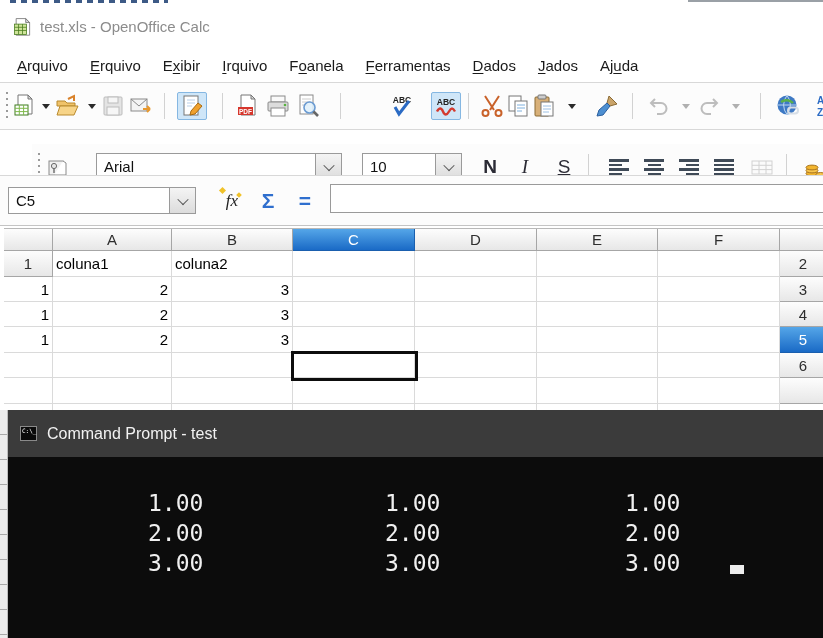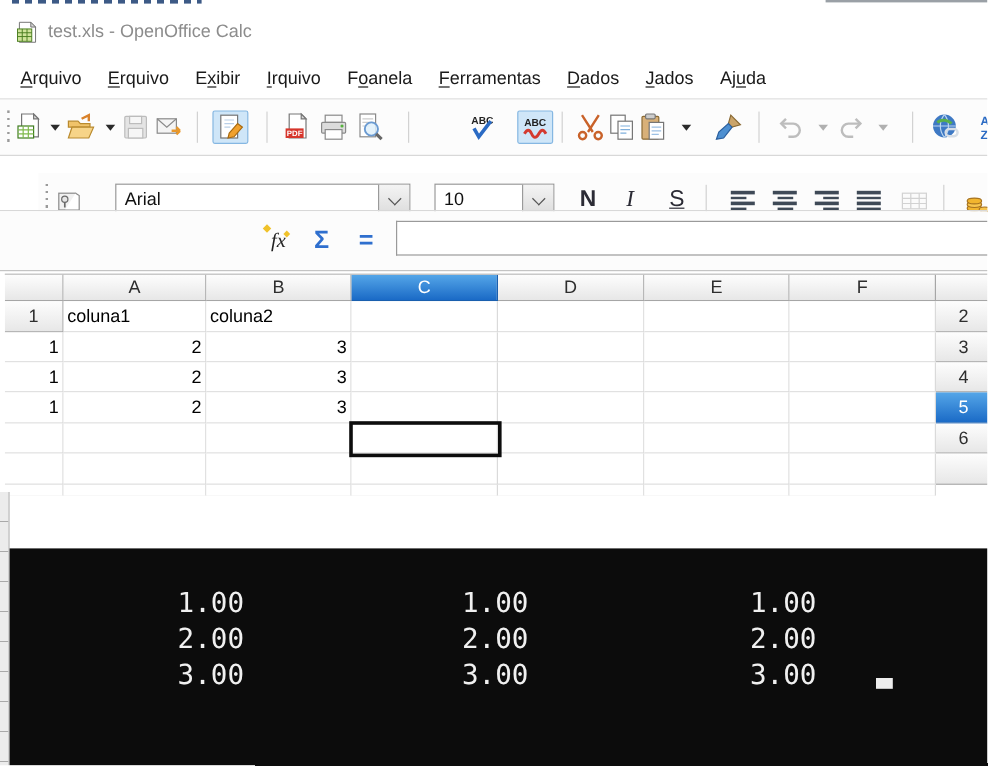--- a/index.html
+++ b/index.html
@@ -357,20 +357,26 @@
             <ellipse cx="17.5" cy="19.5" rx="4.5" ry="2" fill="#f7c54e"></ellipse>
           </g>
         </svg>
     </div>
 
     <div class="fmt-letter" style="left:806px;font-weight:bold;color:#333">%</div>
   </div>
   <div class="hline" style="top:175px"></div>
 
   <div id="fbar" class="toolbar">
+    <div class="combo" style="left:8px;width:188px;top:11px">
+      <span class="val">C5</span>
+      <span class="dd">
+          <span class="chev"></span>
+        </span>
+    </div>
     <div class="tbtn" style="left:218px;top:11px">
       <span class="fx-lbl">fx</span>
       <span class="spark" style="left:2px;top:1px"></span>
       <span class="spark" style="left:19px;top:6px;width:4px;height:4px"></span>
     </div>
     <div class="tbtn" style="left:254px;top:11px">
       <span class="sum-lbl">Σ</span>
     </div>
     <div class="tbtn" style="left:291px;top:11px">
       <span class="eq-lbl">=</span>
@@ -450,20 +456,24 @@
     <div class="cell"></div>
     <div class="cell"></div>
     <div class="cell"></div>
 
     <div id="selbox"></div>
   </div>
 
   <div class="edge-strip"></div>
 
   <div id="cmd">
+    <div class="cmd-titlebar">
+      <div class="cmd-ic">C:\_</div>
+      <span class="cmd-title">Command Prompt - test</span>
+    </div>
     <div class="cmd-body">
       <div class="cline" style="top:31px">
         <span class="ccol0">1.00</span>
           <span class="ccol1">1.00</span>
           <span class="ccol2">1.00</span>
       </div>
       <div class="cline" style="top:61px">
         <span class="ccol0">2.00</span>
           <span class="ccol1">2.00</span>
           <span class="ccol2">2.00</span>

